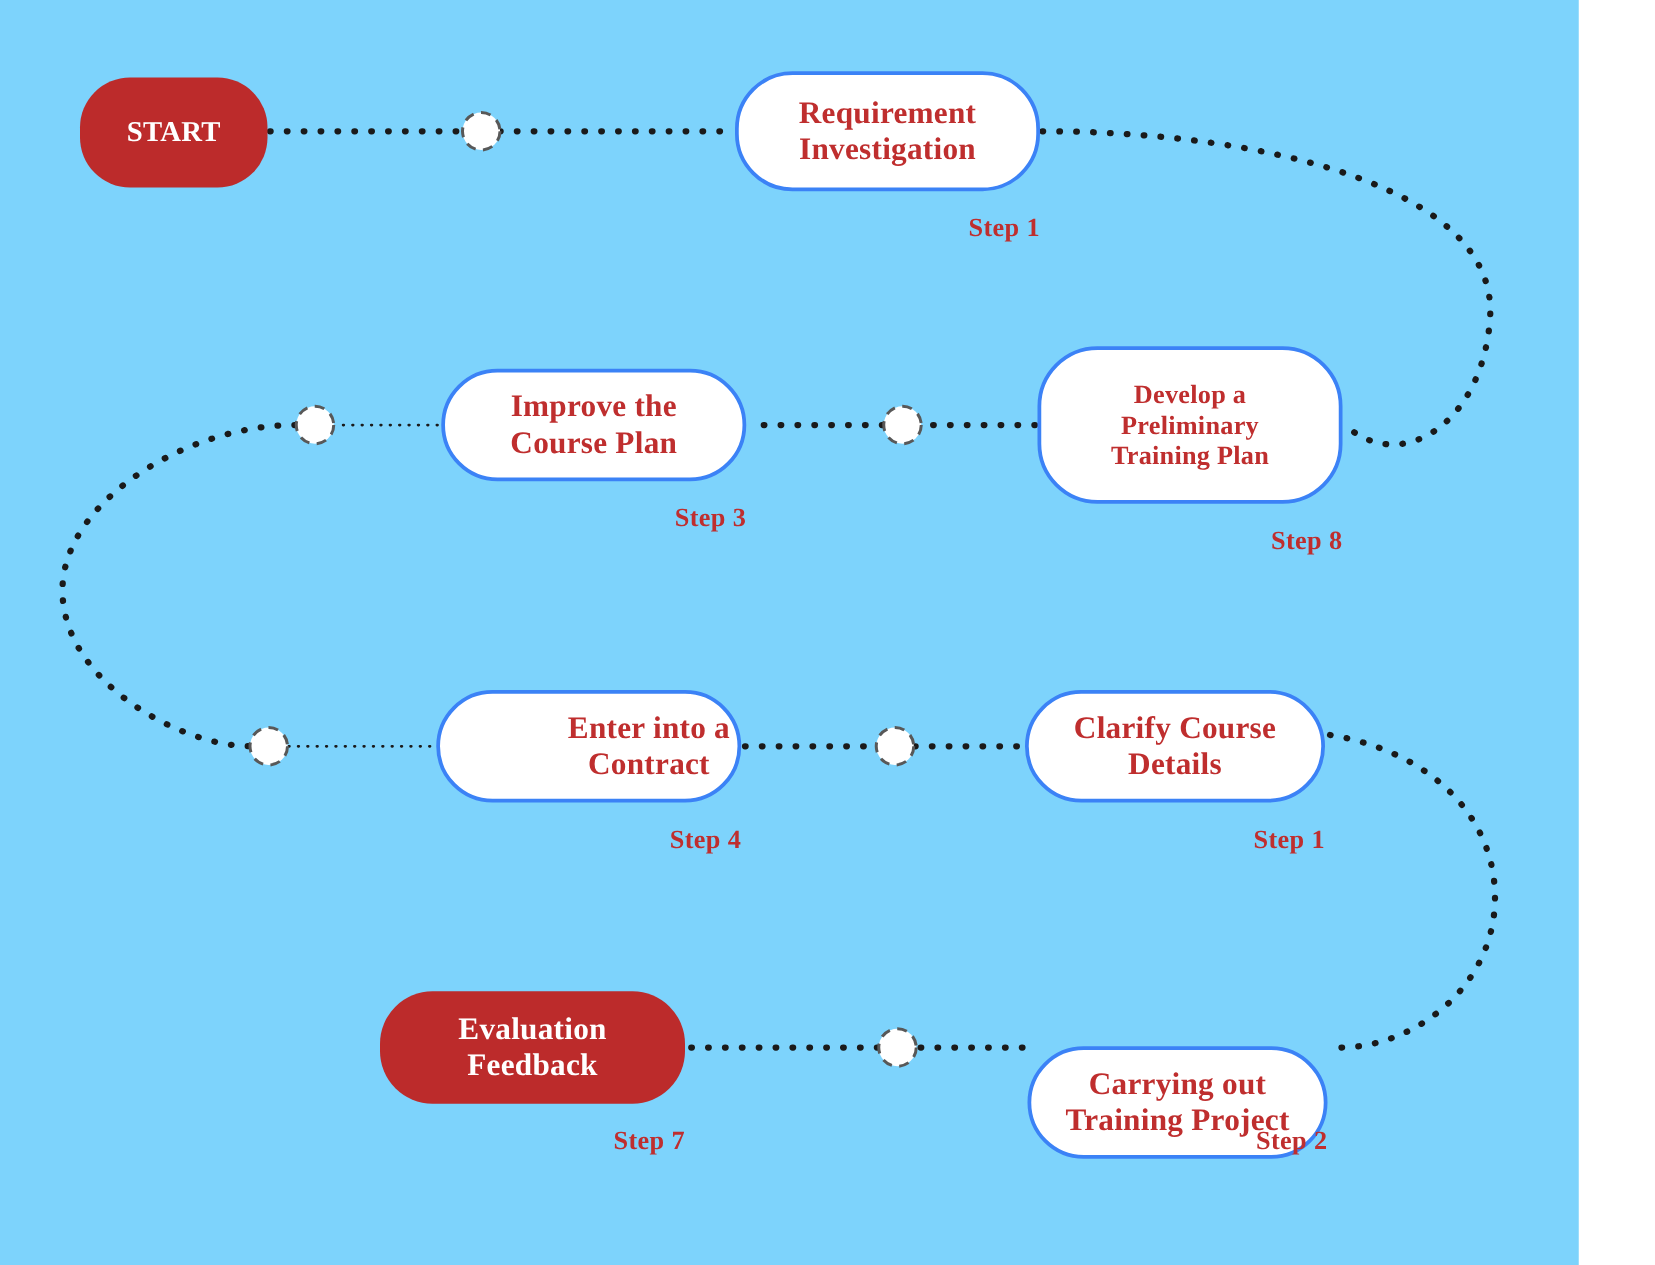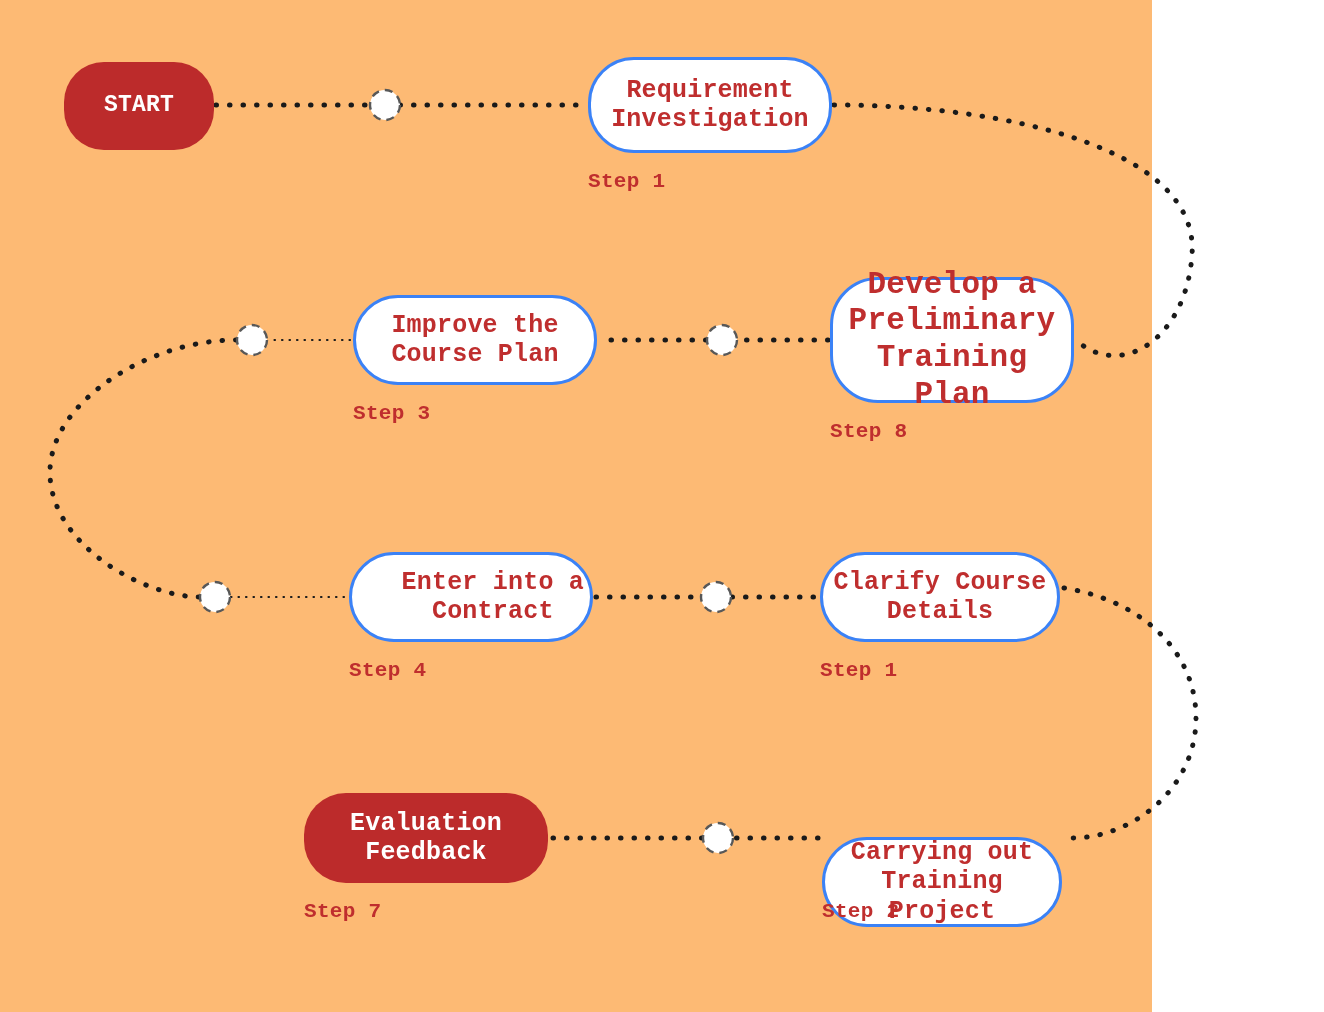--- a/index.html
+++ b/index.html
@@ -9,24 +9,23 @@
     background: #ffffff;
   }
   body {
     width: 1324px;
     height: 1012px;
     font-family: "Liberation Serif", "DejaVu Serif", serif;
     overflow: hidden;
   }
   #canvas {
     position: relative;
-    width: 1152px;
+    width: 1263px;
     height: 1012px;
-    background: #fdba74;
-    font-family: Liberation Mono, monospace;
+    background: #7dd3fc;
   }
   svg.wires {
     position: absolute;
     left: 0;
     top: 0;
     width: 1324px;
     height: 1012px;
     pointer-events: none;
   }
   .node {
@@ -45,21 +44,21 @@
     color: #ffffff;
     border: none;
   }
   .node.outlined {
     background: #ffffff;
     color: #bf2e2e;
     border: 3px solid #3b82f6;
   }
   .node-label {
     position: absolute;
-    text-align: left;
+    text-align: right;
     color: #bf2e2e;
     font-weight: bold;
     font-size: 21px;
     letter-spacing: 0.3px;
   }
   .node-text {
     display: block;
     padding: 0 6px;
   }
 </style>
@@ -102,21 +101,21 @@
 
   <div class="node filled" id="node-start" style="left: 64px; top: 62px; width: 150px; height: 88px; border-radius: 40px; font-size: 23px;">
     <span class="node-text">START</span>
   </div>
 
   <div class="node outlined" id="node-step1" style="left: 588px; top: 57px; width: 244px; height: 96px; border-radius: 46px; font-size: 25px;">
     <span class="node-text">Requirement<br>Investigation</span>
   </div>
   <div class="node-label" id="label-step1" style="left: 588px; width: 244px; top: 170px;">Step 1</div>
 
-  <div class="node outlined" id="node-step2" style="left: 830px; top: 277px; width: 244px; height: 126px; border-radius: 48px; font-size: 31px;">
+  <div class="node outlined" id="node-step2" style="left: 830px; top: 277px; width: 244px; height: 126px; border-radius: 48px; font-size: 21px;">
     <span class="node-text">Develop a<br>Preliminary<br>Training Plan</span>
   </div>
   <div class="node-label" id="label-step2" style="left: 830px; width: 244px; top: 420px;">Step 8</div>
 
   <div class="node outlined" id="node-step3" style="left: 353px; top: 295px; width: 244px; height: 90px; border-radius: 45px; font-size: 25px;">
     <span class="node-text">Improve the<br>Course Plan</span>
   </div>
   <div class="node-label" id="label-step3" style="left: 353px; width: 244px; top: 402px;">Step 3</div>
 
   <div class="node outlined" id="node-step4" style="left: 349px; top: 552px; width: 244px; height: 90px; border-radius: 45px; font-size: 25px; justify-content: flex-end;">

